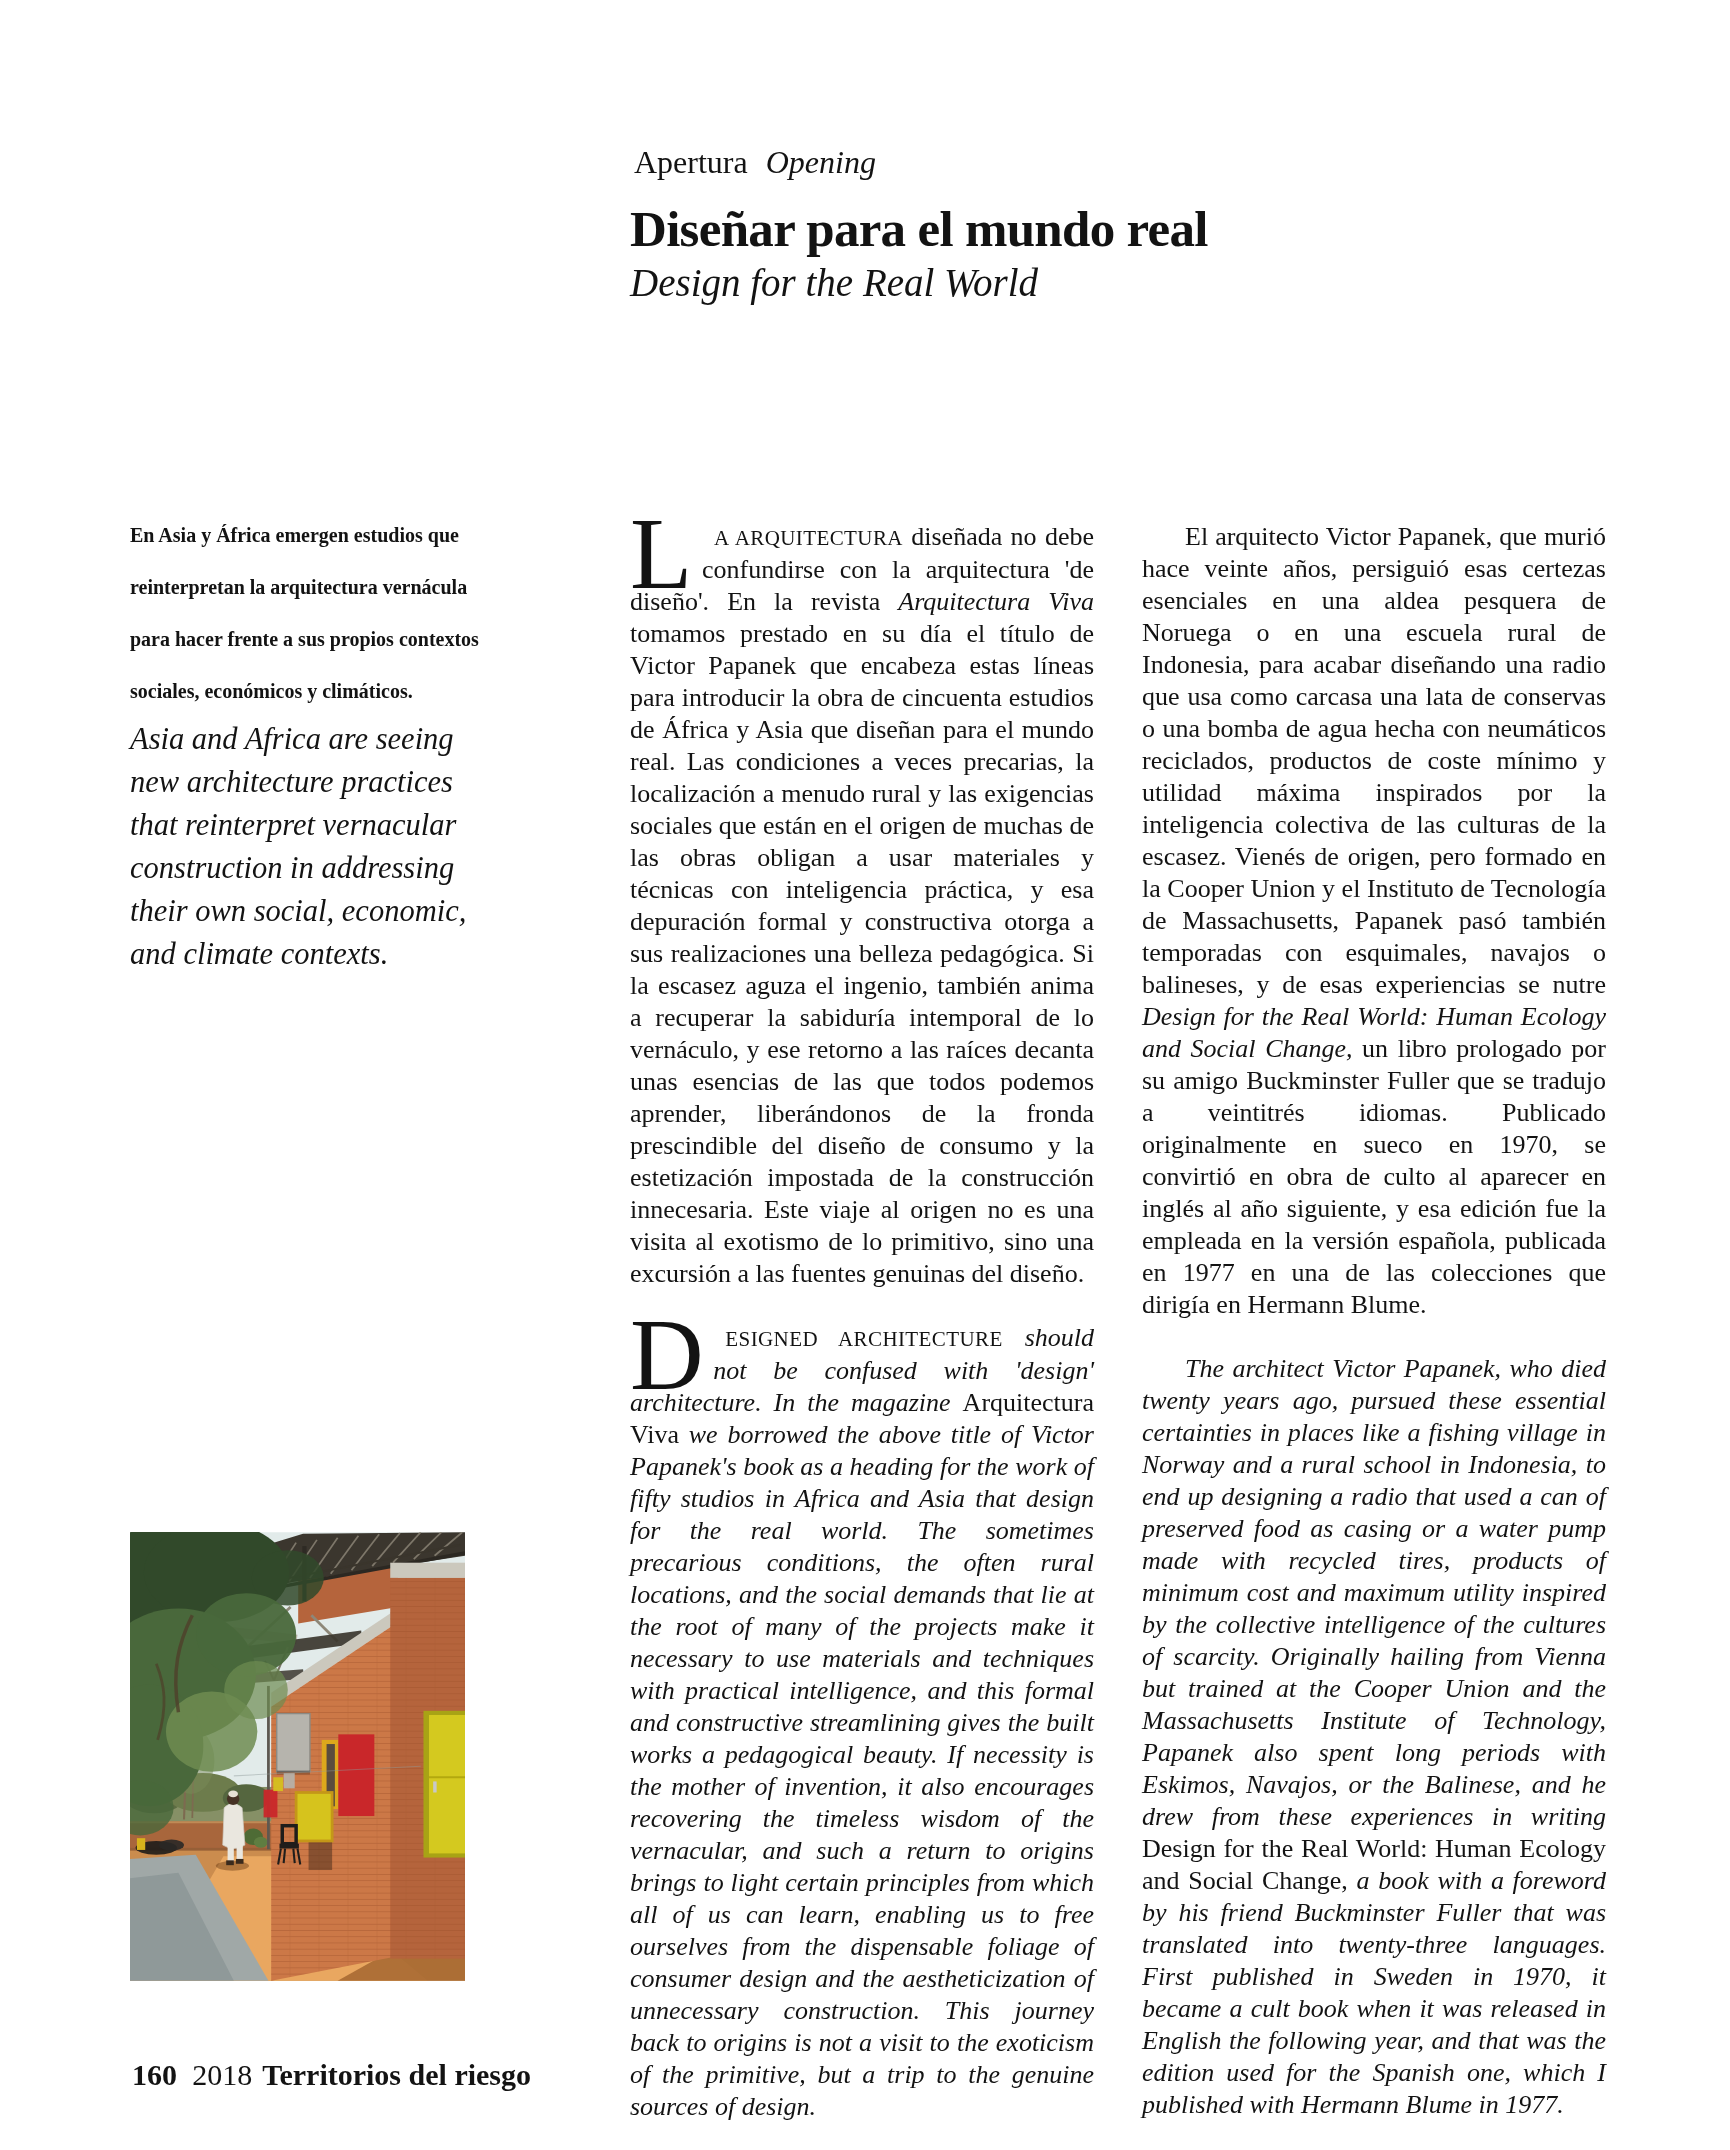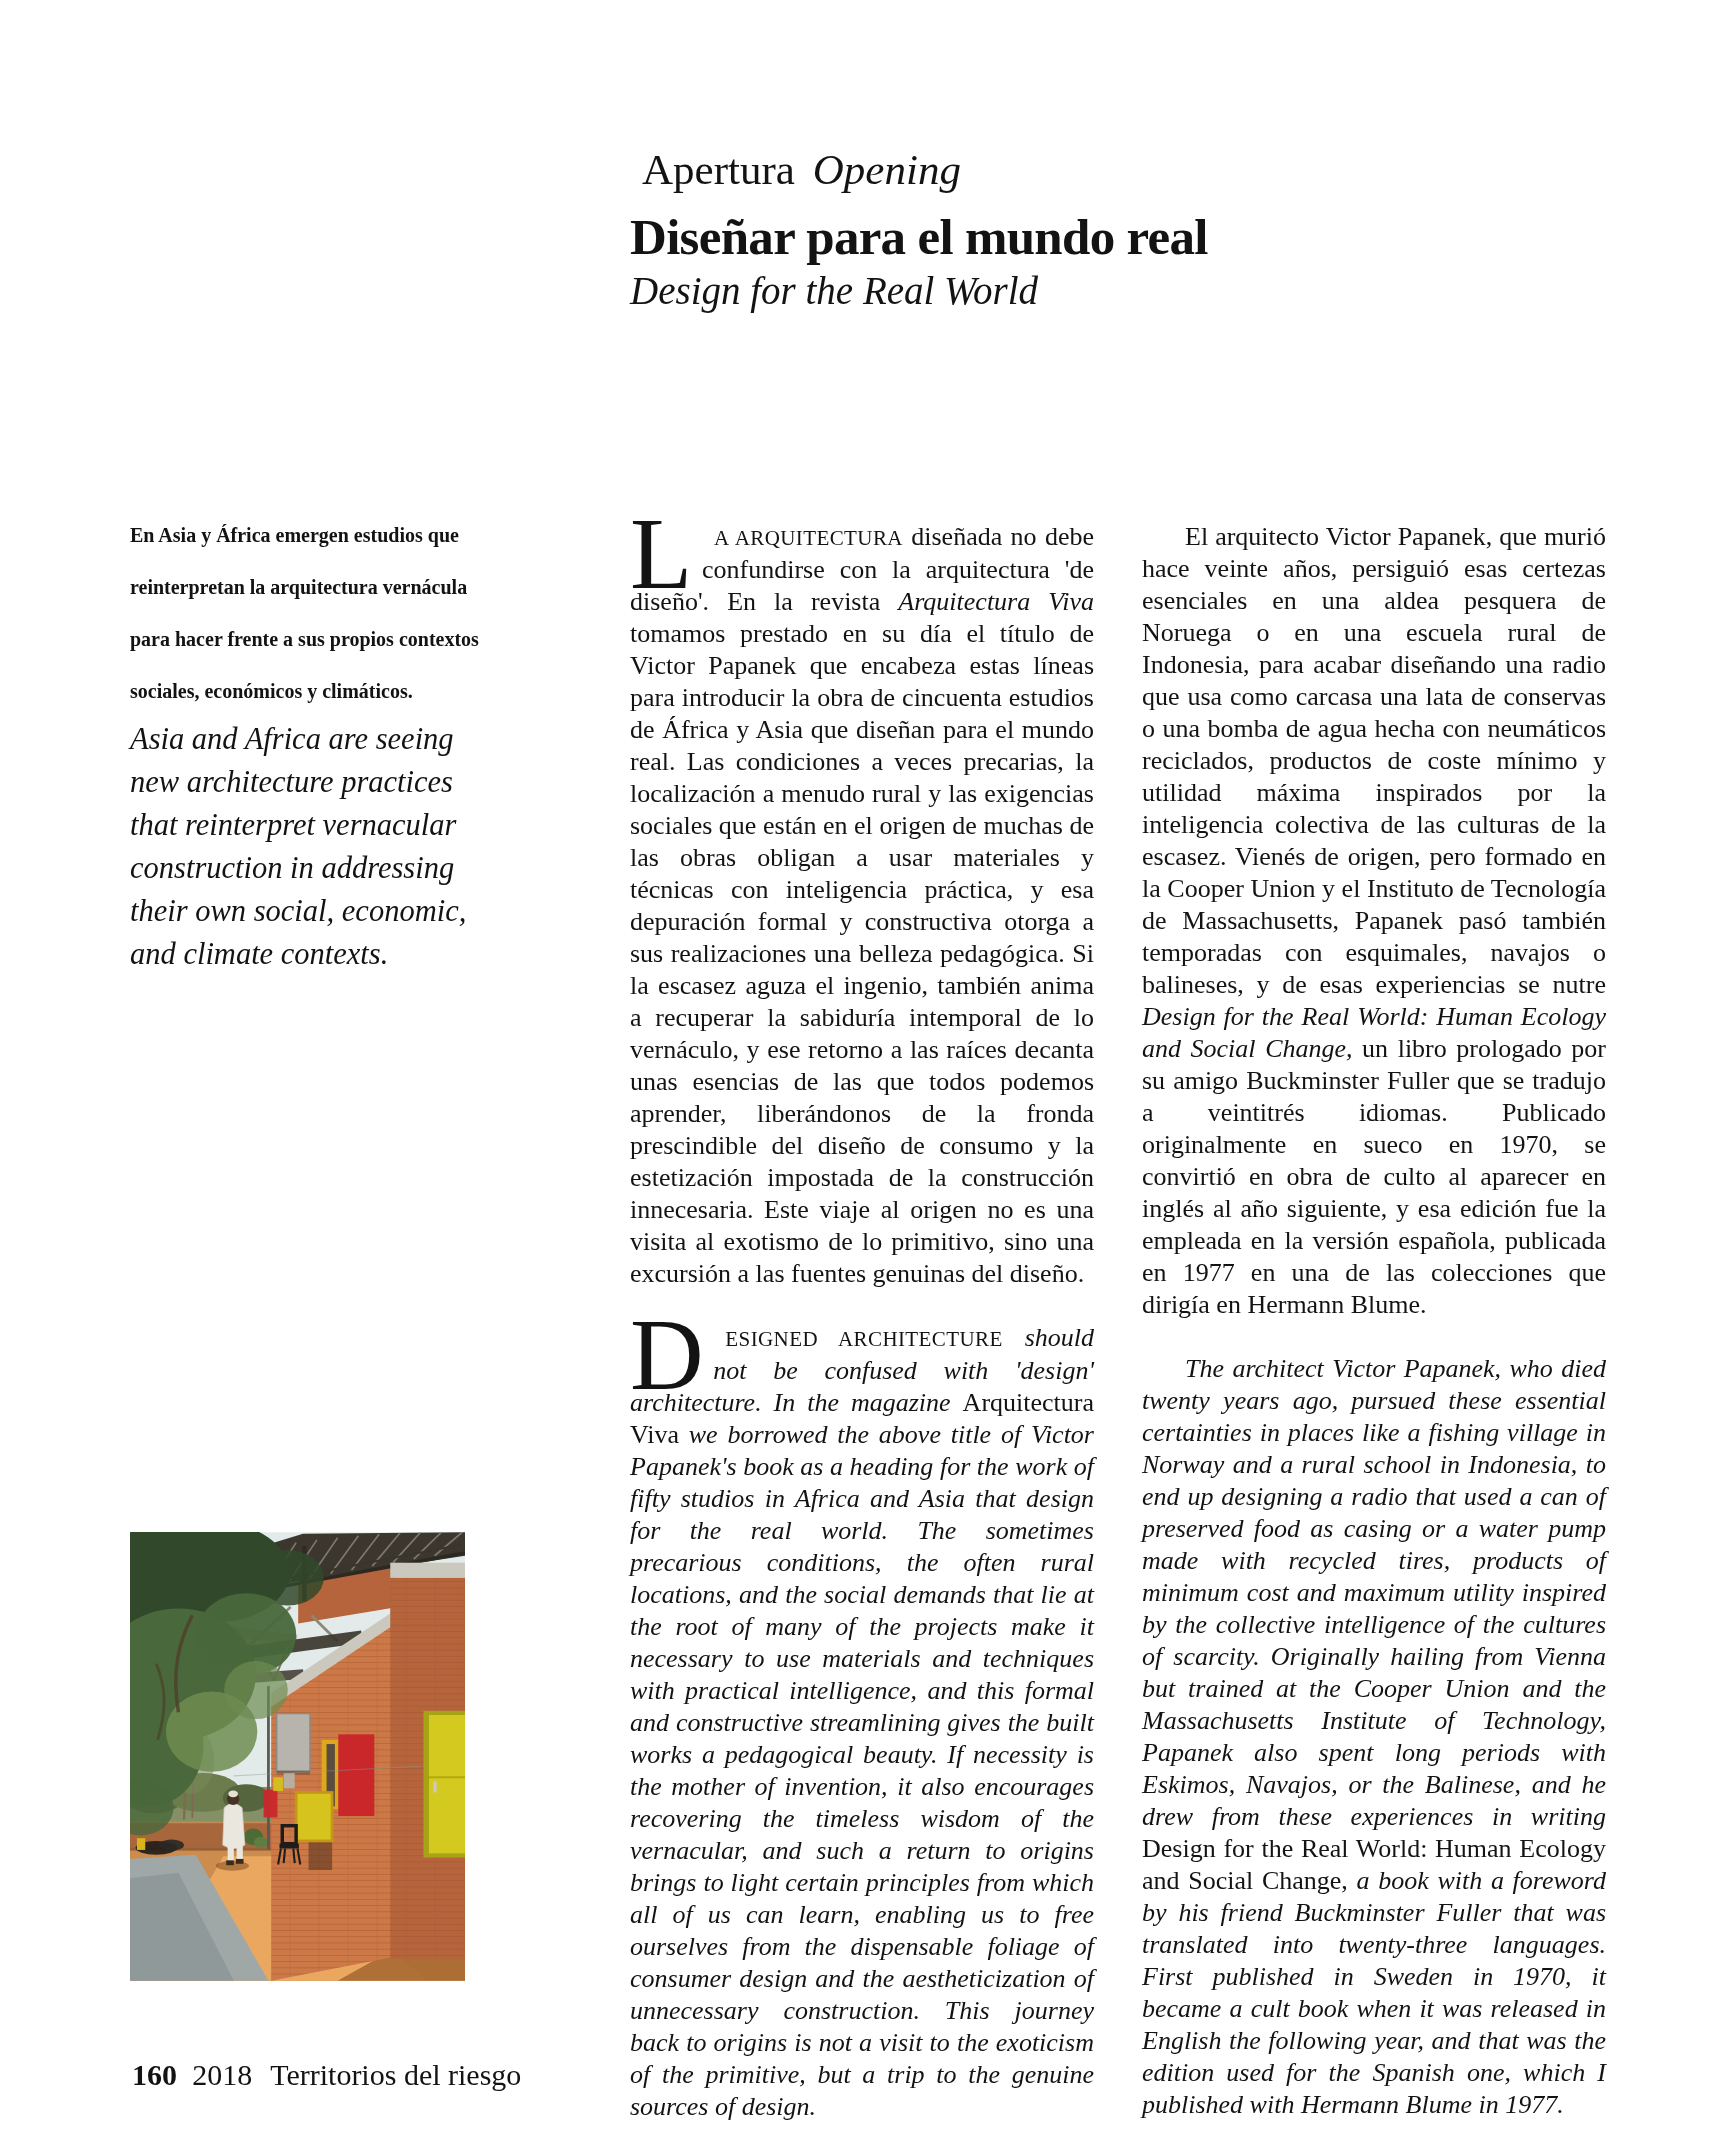--- a/index.html
+++ b/index.html
@@ -1,21 +1,21 @@
 <!DOCTYPE html>
 <html style="font-size:11px"><head>
 <meta charset="utf-8">
 <style>
   html,body{margin:0;padding:0;background:#ffffff;}
   .page{position:relative;width:1731px;height:2151px;background:#ffffff;overflow:hidden;
         font-family:"Liberation Serif","DejaVu Serif",serif;color:#131313;}
 
   
   .masthead{position:absolute;left:630px;top:138px;}
-  .kicker{margin:12px;font-size:43px;line-height:40px;}
+  .kicker{margin:4px;font-size:32px;line-height:40px;}
   .kicker .k-en{font-style:italic;margin-left:18px;}
   .title-es{margin:19px 0 0 0;font-size:51px;line-height:57px;font-weight:bold;letter-spacing:-0.7px;}
   .title-en{margin:2.8px 0 0 0;font-size:39px;line-height:43px;font-style:italic;font-weight:normal;}
 
   
   .deck{position:absolute;left:130px;top:509px;width:361px;}
   .deck p{margin:0;}
   .deck-es{font-weight:bold;font-size:20px;line-height:52px;}
   .deck-en{font-style:italic;font-size:30.5px;line-height:43px;margin-top:1.4px !important;}
 
@@ -35,21 +35,21 @@
                padding:0 9.7px 0 0;font-weight:normal;}
 
   
   .photo{position:absolute;left:130px;top:1532px;width:335px;height:449px;margin:0;}
   .photo svg{display:block;}
 
   
   .folio{position:absolute;left:132px;top:2057px;font-size:30px;line-height:35px;}
   .folio-num{font-weight:bold;text-align:right;}
   .folio-year{font-weight:normal;margin-left:15.2px;}
-  .folio-title{font-weight:normal;margin-left:18px;}
+  .folio-title{font-weight:bold;margin-left:10px;}
 </style>
 </head>
 <body>
 
 <div class="page">
 
   <header class="masthead">
     <p class="kicker"><span>Apertura</span><span class="k-en">Opening</span></p>
     <h1 class="title-es">Diseñar para el mundo real</h1>
     <h2 class="title-en">Design for the Real World</h2>

